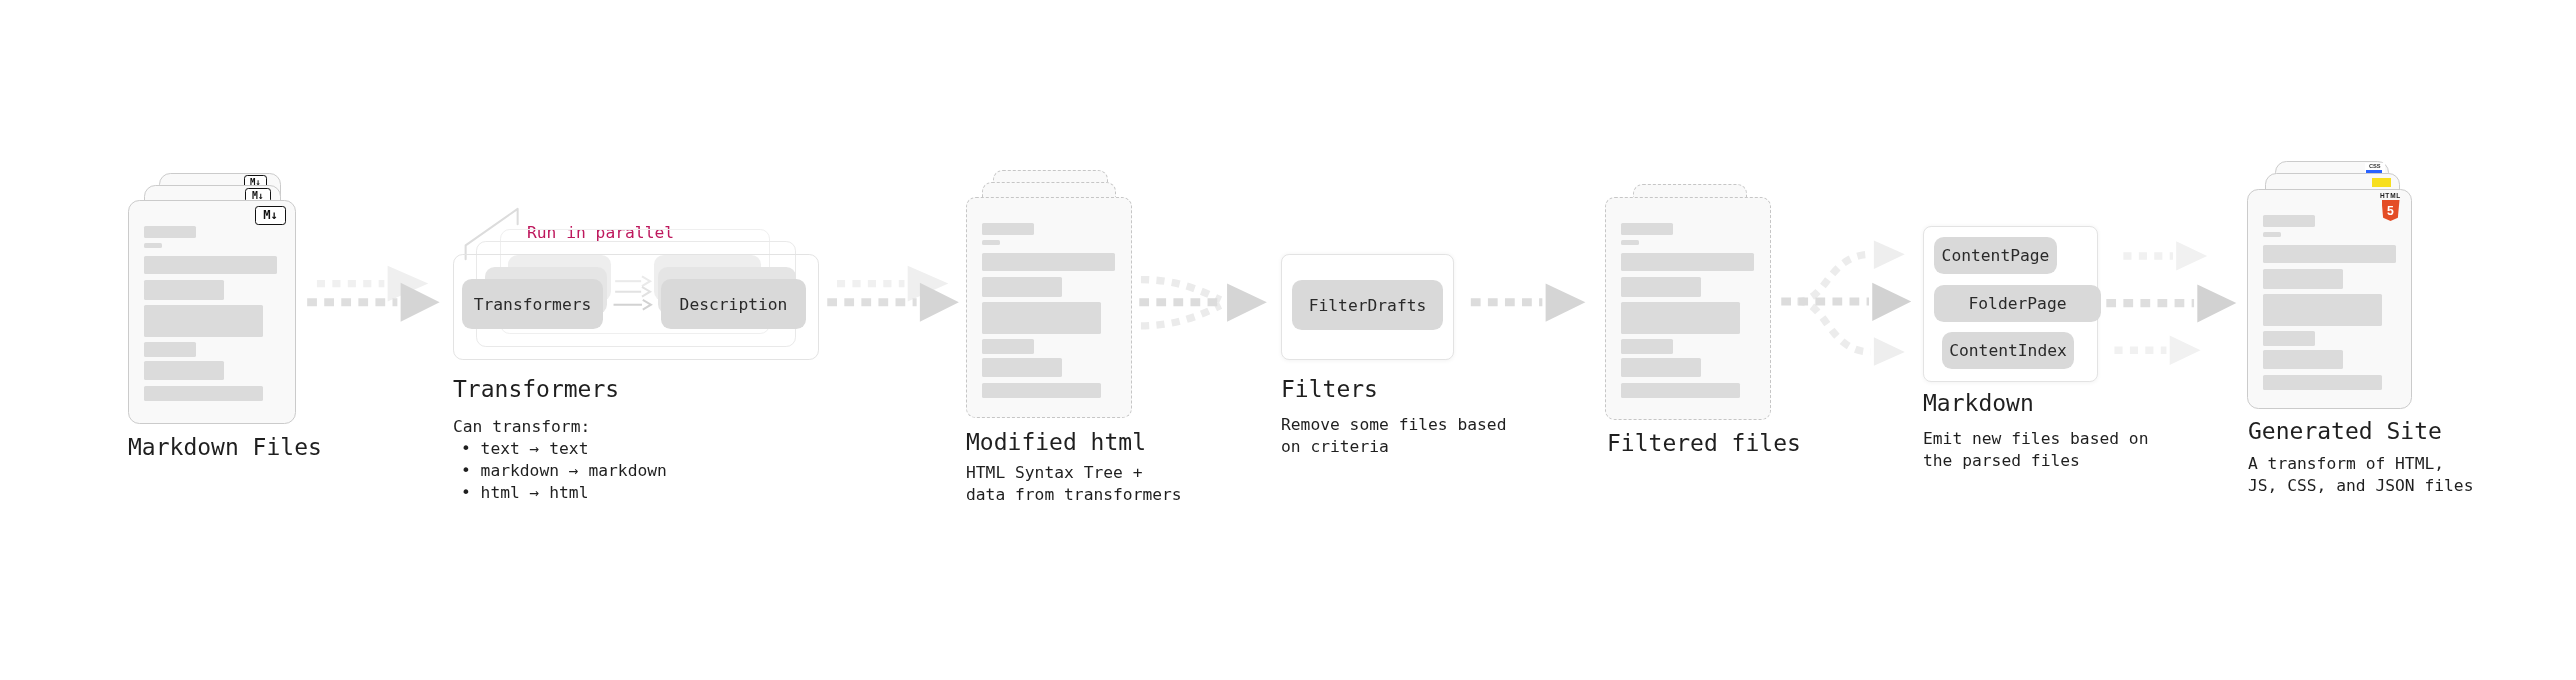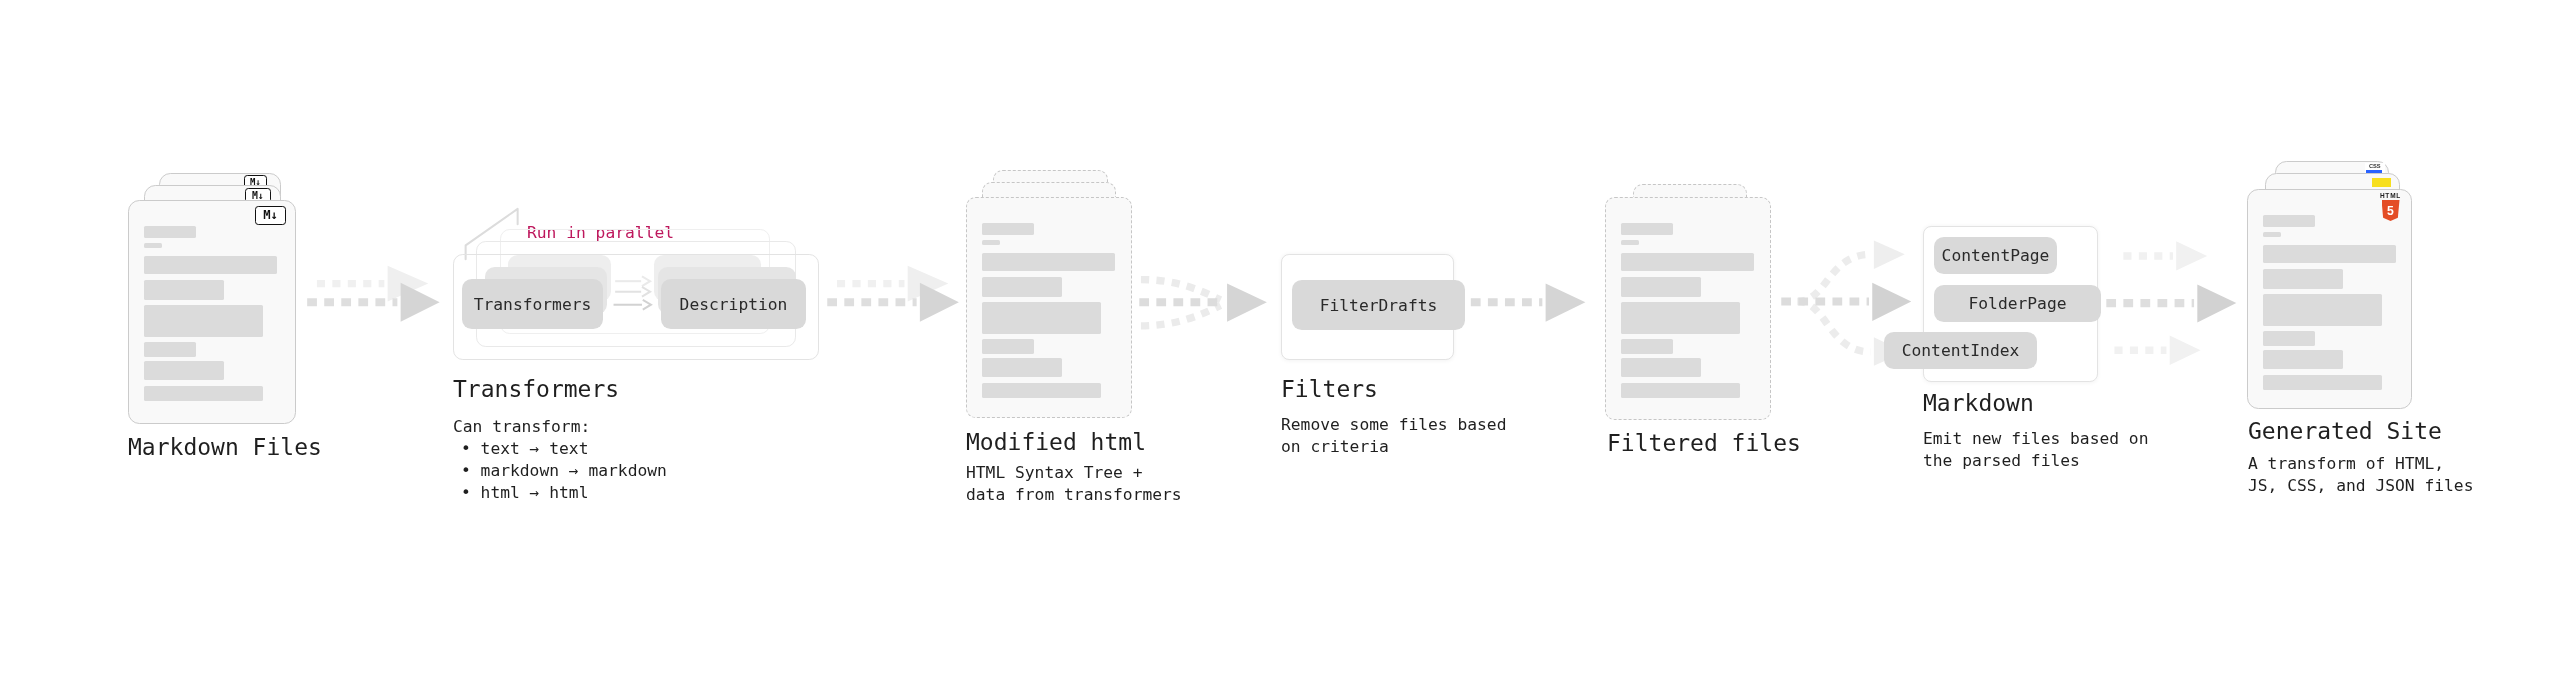--- a/index.html
+++ b/index.html
@@ -175,21 +175,21 @@
     </div>
     <div class="heading" style="left:966px;top:430px">Modified html</div>
     <div class="subtext" style="left:966px;top:462px">
       <div>HTML Syntax Tree +</div>
       <div>data from transformers</div>
     </div>
   </div>
 
   <div>
     <div class="panel" style="left:1281px;top:254px;width:173px;height:106px"></div>
-    <div class="pill" style="left:1292px;top:280px;width:173px;height:50px">FilterDrafts</div>
+    <div class="pill" style="left:1292px;top:280px;width:151px;height:50px">FilterDrafts</div>
     <div class="heading" style="left:1281px;top:377px">Filters</div>
     <div class="subtext" style="left:1281px;top:414px">
       <div>Remove some files based</div>
       <div>on criteria</div>
     </div>
   </div>
 
   <div>
     <div class="card dashed" style="left:1633px;top:184px;width:114px;height:41px"></div>
     <div class="card dashed" style="left:1605px;top:197px;width:166px;height:223px">
@@ -202,21 +202,21 @@
       <i class="bar b7"></i>
       <i class="bar b8"></i>
     </div>
     <div class="heading" style="left:1607px;top:431px">Filtered files</div>
   </div>
 
   <div>
     <div class="panel" style="left:1923px;top:226px;width:175px;height:156px"></div>
     <div class="pill" style="left:1934px;top:237px;width:123px;height:37px">ContentPage</div>
     <div class="pill" style="left:1934px;top:285px;width:167px;height:37px">FolderPage</div>
-    <div class="pill" style="left:1884px;top:332px;width:153px;height:37px">ContentIndex</div>
+    <div class="pill" style="left:1942px;top:332px;width:132px;height:37px">ContentIndex</div>
     <div class="heading" style="left:1923px;top:391px">Markdown</div>
     <div class="subtext" style="left:1923px;top:428px">
       <div>Emit new files based on</div>
       <div>the parsed files</div>
     </div>
   </div>
 
   <div>
     <div class="card" style="left:2275px;top:161px;width:114px;height:49px"></div>
     <div class="css-badge" style="left:2365px;top:163px;width:19.5px;height:9.8px">

